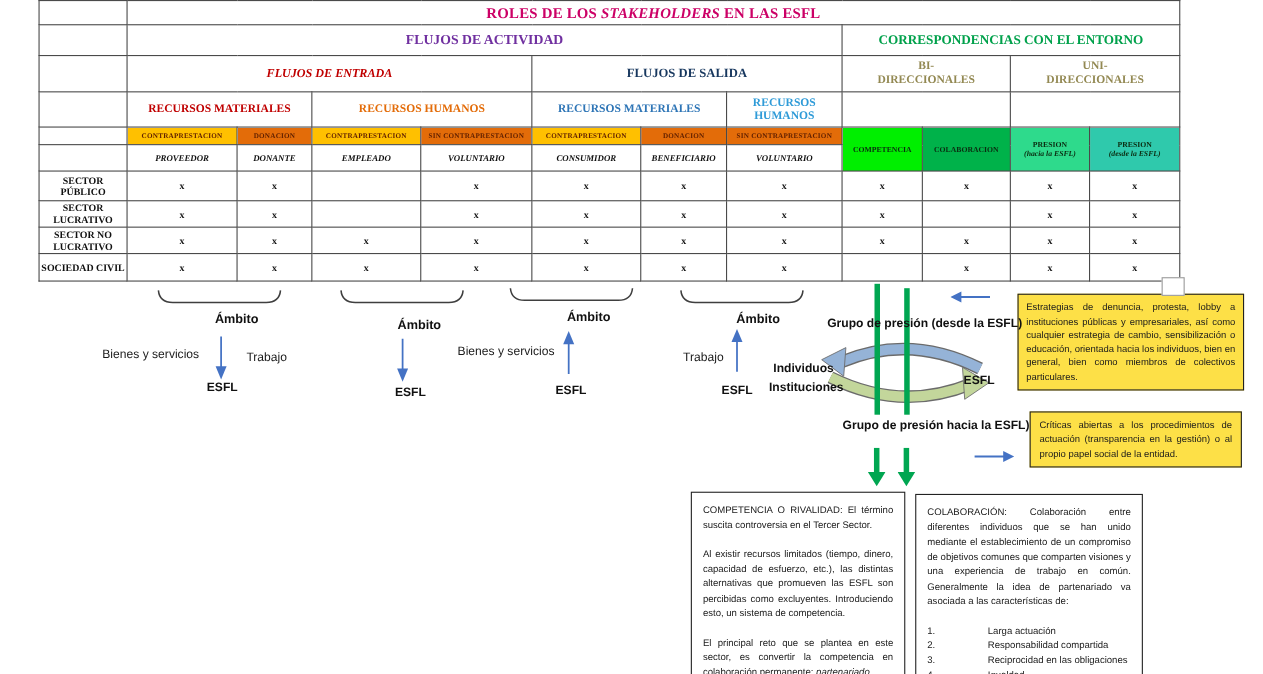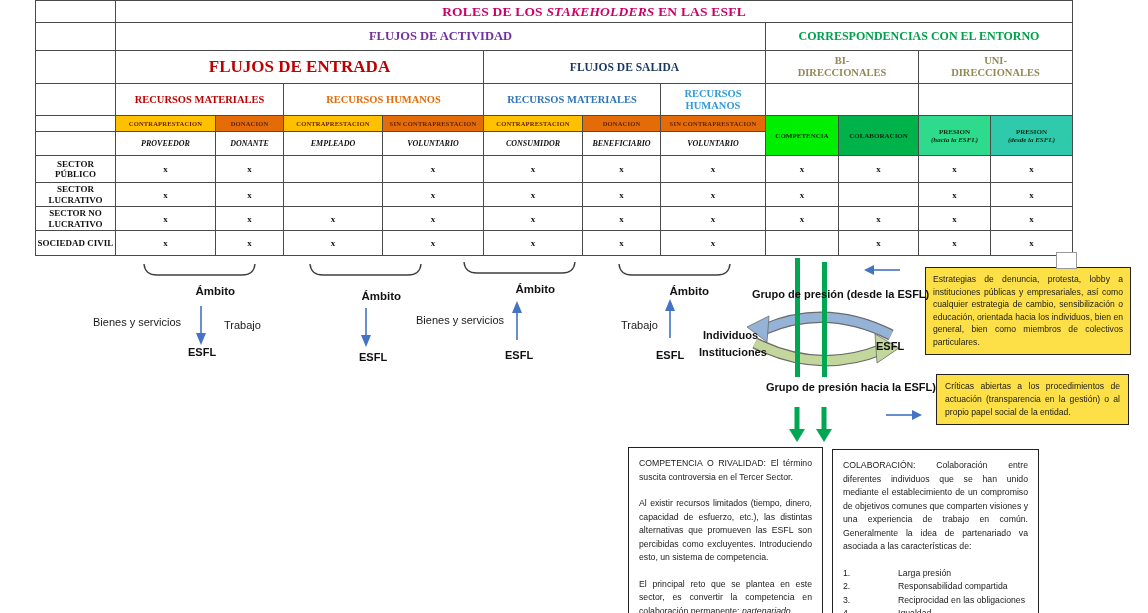--- a/index.html
+++ b/index.html
@@ -9,21 +9,21 @@
   table.roles{position:absolute;left:35px;top:0;border-collapse:collapse;table-layout:fixed;width:1037px;}
   table.roles td{border:1px solid #4a4a4a;text-align:center;vertical-align:middle;padding:0;overflow:hidden;}
   td.lbl{border:none;background:#fff;}
   tr.r1{height:22px;} tr.r2{height:28px;} tr.r3{height:33px;} tr.r4{height:32px;}
   tr.r5{height:16px;} tr.r6{height:24px;}
   tr.r7{height:27px;} tr.r8{height:24px;} tr.r9{height:24px;} tr.r10{height:25px;}
   .title{font-weight:bold;font-size:13.5px;color:#cc0066;letter-spacing:.2px;}
   .title i{font-style:italic;}
   .hdr-act{font-weight:bold;font-size:12.5px;color:#7030a0;}
   .hdr-corr{font-weight:bold;font-size:12px;color:#00a14b;}
-  .hdr-ent{font-weight:bold;font-size:17px;color:#c00000;}
+  .hdr-ent{font-weight:bold;font-size:11px;color:#c00000;font-style:italic;}
   .hdr-sal{font-weight:bold;font-size:11.5px;color:#17375e;}
   .hdr-dir{font-weight:bold;font-size:10.5px;color:#938953;line-height:12px;}
   .res-rm1{font-weight:bold;font-size:10.5px;color:#c00000;}
   .res-rh1{font-weight:bold;font-size:10.5px;color:#e36c09;}
   .res-rm2{font-weight:bold;font-size:10.5px;color:#2e75b6;}
   .res-rh2{font-weight:bold;font-size:10.5px;color:#2f9bd8;line-height:12px;}
   .xch{font-weight:bold;font-size:6.5px;color:#5f1f00;line-height:7.5px;letter-spacing:.2px;}
   .bg-gold{background:#ffc000;} .bg-orange{background:#e36c09;}
   .corr-cell{font-weight:bold;font-size:7px;color:#0b2b10;line-height:8px;}
   .corr-cell .it{font-style:italic;display:block;}
@@ -260,21 +260,21 @@
 <div class="abs sans bigbox" style="left:628px;top:447px;width:195px;height:180px;padding:9px 10px;box-sizing:border-box;">
   <p><span class="lead">COMPETENCIA O RIVALIDAD:</span><span> El término suscita controversia en el Tercer Sector.</span></p>
   <p>Al existir recursos limitados (tiempo, dinero, capacidad de esfuerzo, etc.), las distintas alternativas que promueven las ESFL son percibidas como excluyentes. Introduciendo esto, un sistema de competencia.</p>
   <p><span>El principal reto que se plantea en este sector, es convertir la competencia en colaboración permanente: </span><i>partenariado</i><span>.</span></p>
 </div>
 
 <div class="abs sans bigbox" style="left:832px;top:449px;width:207px;height:178px;padding:9px 10px;box-sizing:border-box;">
   <p><span class="lead">COLABORACIÓN</span><span>: Colaboración entre diferentes individuos que se han unido mediante el establecimiento de un compromiso de objetivos comunes que comparten visiones y una experiencia de trabajo en común. Generalmente la idea de partenariado va asociada a las características de:</span></p>
   <div class="lrow">
       <span class="n">1.</span>
-      <span>Larga presión</span>
+      <span>Larga actuación</span>
     </div>
   <div class="lrow">
       <span class="n">2.</span>
       <span>Responsabilidad compartida</span>
     </div>
   <div class="lrow">
       <span class="n">3.</span>
       <span>Reciprocidad en las obligaciones</span>
     </div>
   <div class="lrow">

